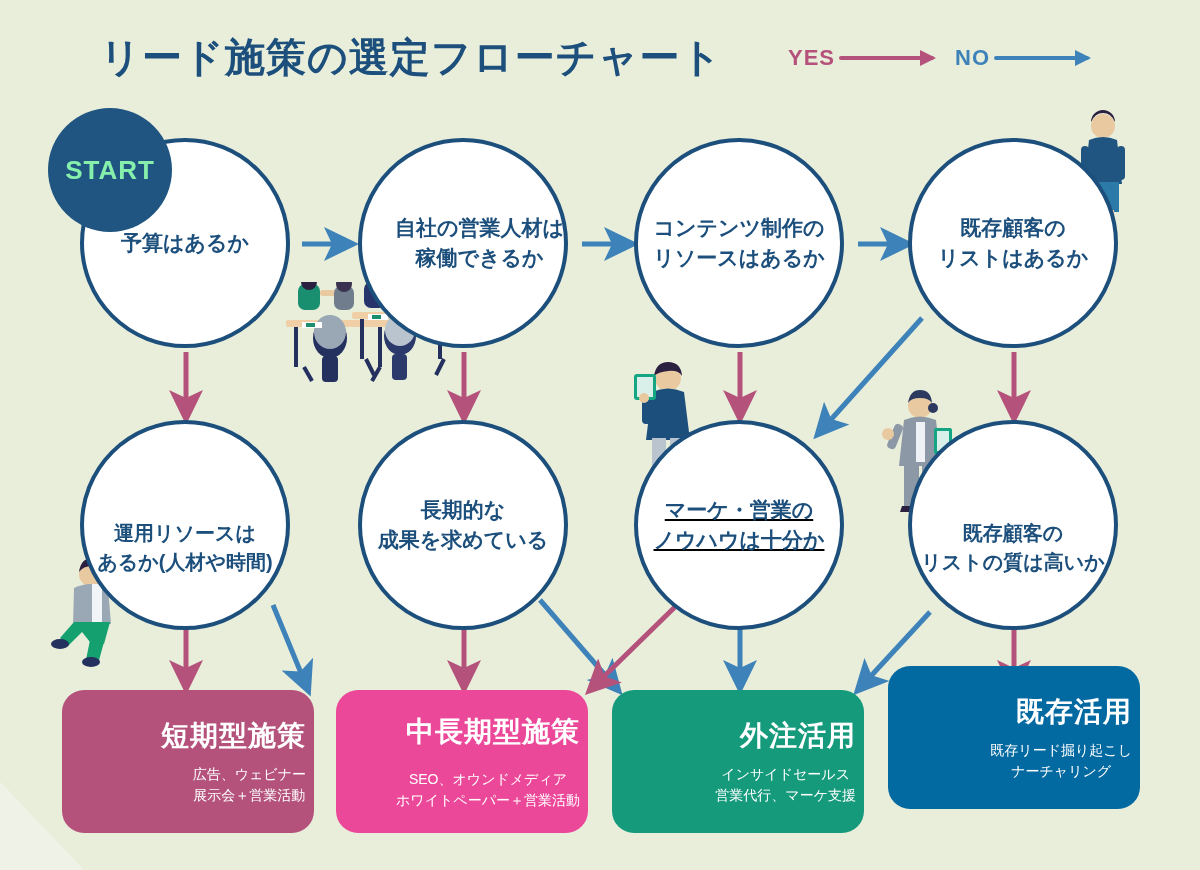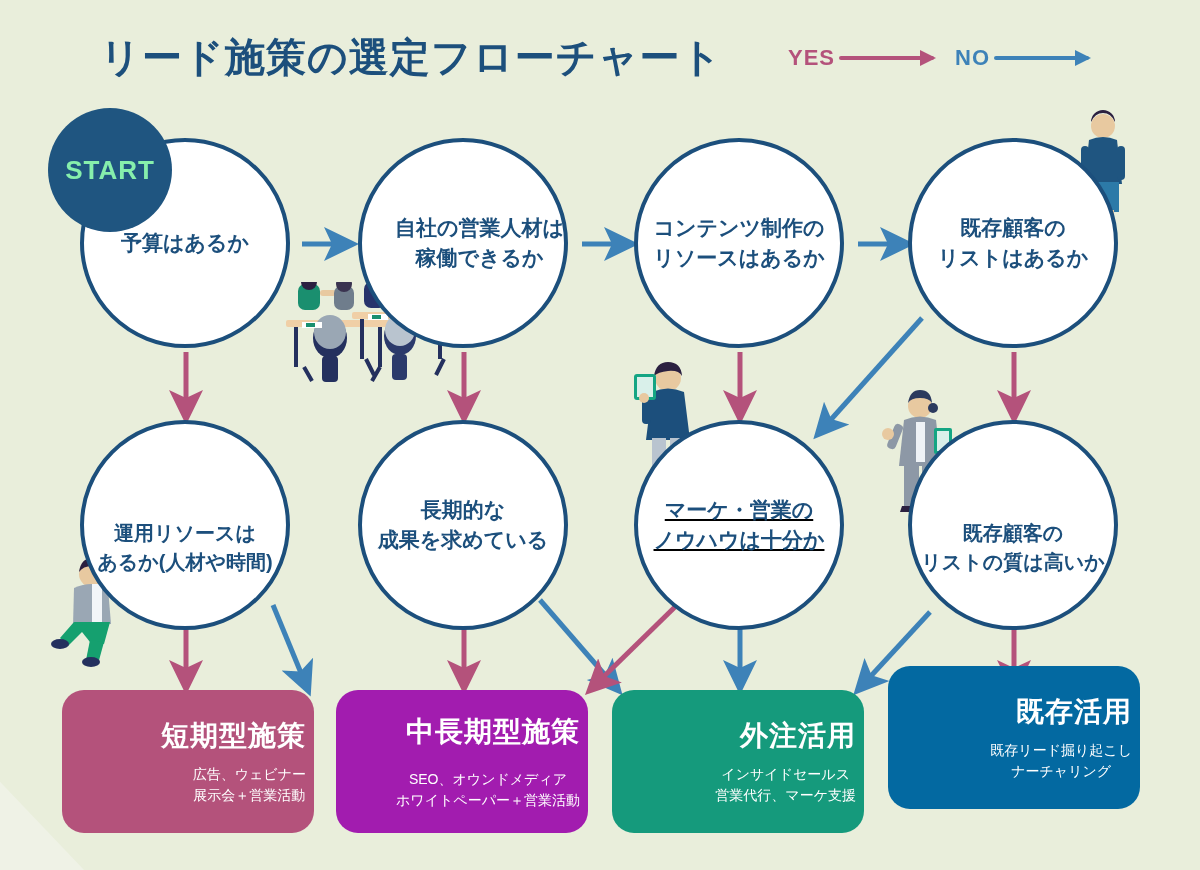--- a/index.html
+++ b/index.html
@@ -266,21 +266,21 @@
   <div class="node wide" style="left:908px;top:420px;">
     <span class="node-text">既存顧客の
 リストの質は高いか</span>
   </div>
 
   <div class="result" style="left:62px;top:690px;background:#b4527b;">
     <span class="r-title">短期型施策</span>
     <span class="r-sub">広告、ウェビナー
 展示会＋営業活動</span>
   </div>
-  <div class="result" style="left:336px;top:690px;background:#a21caf;gap:9px;">
+  <div class="result" style="left:336px;top:690px;background:#ec4899;gap:9px;">
     <span class="r-title">中長期型施策</span>
     <span class="r-sub">SEO、オウンドメディア
 ホワイトペーパー＋営業活動</span>
   </div>
   <div class="result" style="left:612px;top:690px;background:#159a7c;">
     <span class="r-title">外注活用</span>
     <span class="r-sub">インサイドセールス
 営業代行、マーケ支援</span>
   </div>
   <div class="result" style="left:888px;top:666px;background:#0369a1;">

